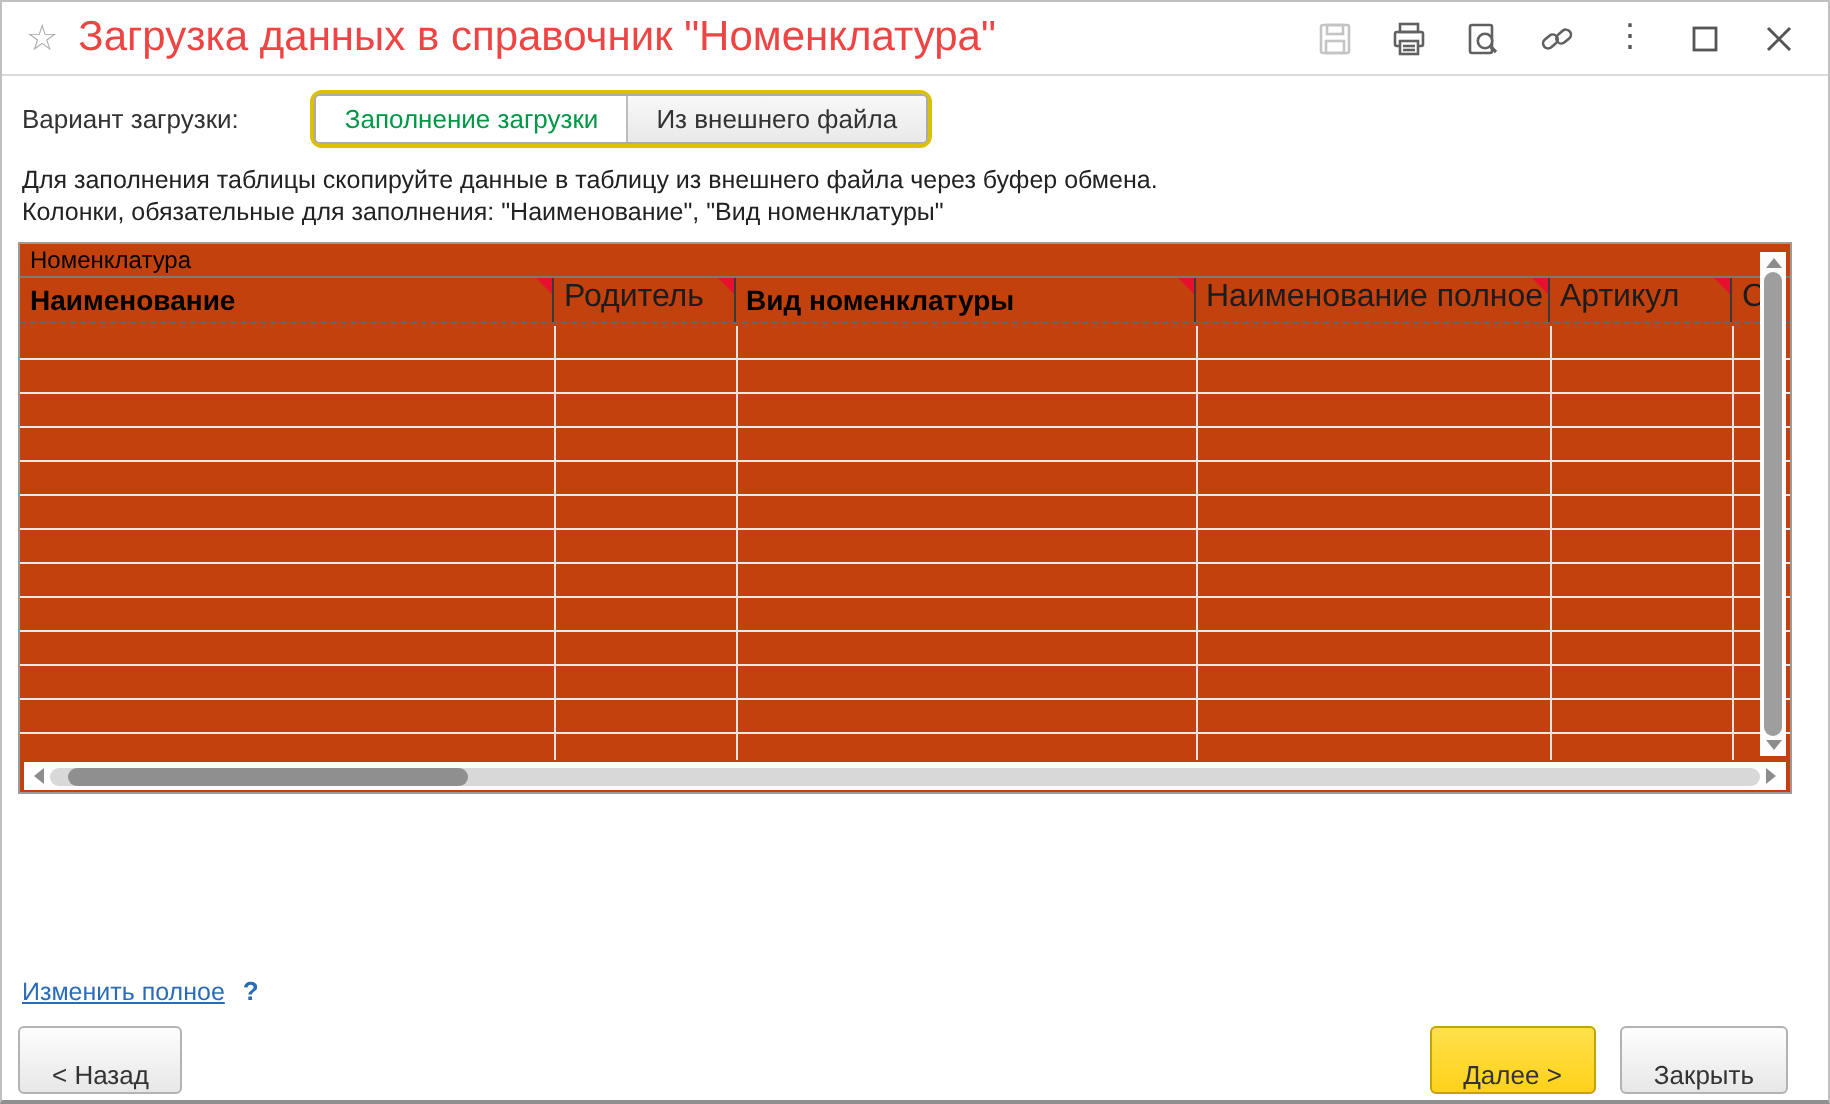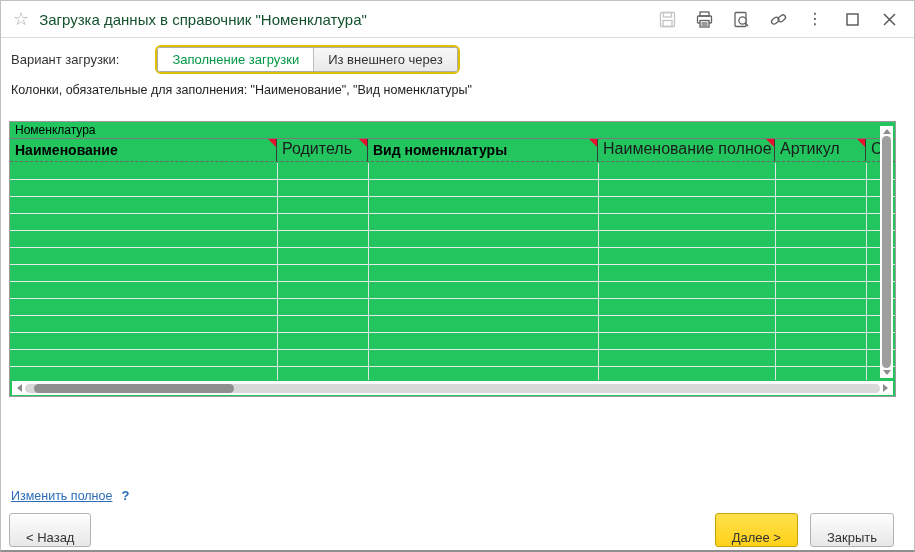--- a/index.html
+++ b/index.html
@@ -2,39 +2,39 @@
 <html><head>
 <meta charset="utf-8">
 <style>
   html,body{margin:0;padding:0;background:#e9e9e9;}
   *{box-sizing:border-box;font-family:"Liberation Sans","DejaVu Sans",sans-serif;}
   .window{position:relative;width:915px;height:552px;background:#fff;border:1px solid #c0c0c0;border-bottom:2px solid #8f8f8f;overflow:hidden;}
 
   
   .titlebar{display:flex;align-items:center;height:37px;padding:0 14px 0 12px;border-bottom:1px solid #dadada;}
   .star{font-size:18px;color:#a8a8a8;margin-right:10px;line-height:1;cursor:pointer;}
-  .title{font-size:15px;color:#14532d;white-space:nowrap;}
+  .title{font-size:21px;color:#ef4444;white-space:nowrap;}
   .tb-icons{margin-left:auto;display:flex;align-items:center;gap:15px;}
   .tb-btn{width:22px;height:22px;display:flex;align-items:center;justify-content:center;cursor:pointer;}
   .dots{font-size:16px;color:#555;line-height:1;}
 
   
   .variant-row{display:flex;align-items:center;padding:7px 10px 5px 10px;gap:28px;}
   .variant-label{font-size:13px;color:#333;margin-right:8px;}
   .seg-wrap{border:2px solid #ddc004;border-radius:6px;}
   .seg{display:flex;border:1px solid #ababab;border-radius:3px;overflow:hidden;background:#fff;}
   .seg-btn{padding:4px 14px;font-size:13px;color:#333;background:linear-gradient(#f8f8f8,#e9e9e9);border-left:1px solid #bdbdbd;cursor:pointer;white-space:nowrap;}
   .seg-btn:first-child{border-left:none;}
   .seg-btn.selected{background:#fff;color:#009846;}
 
   
   .hint{padding:3px 10px 0 10px;font-size:12.5px;color:#222;line-height:16px;}
 
   
-  .grid{position:absolute;left:8px;top:120px;width:887px;height:276px;border:1px solid #9b9b9b;background:#22c55e;}
+  .grid{position:absolute;left:8px;top:120px;width:887px;height:276px;border:1px solid #9b9b9b;background:#c2410c;}
   .group-header{height:17px;line-height:16px;font-size:12px;color:#000;padding-left:5px;border-bottom:1px solid #7a7a7a;overflow:hidden;}
   .cols{display:flex;height:23px;position:relative;border-bottom:1px dashed #666;}
   .hcell{position:relative;border-right:1px solid #3a3a3a;display:flex;align-items:flex-end;padding:0 2px 3px 5px;overflow:hidden;white-space:nowrap;cursor:default;}
   .hcell span{display:block;}
   .hcell{font-size:16px;color:#1c1c1c;}
   .hcell.bold{font-weight:bold;font-size:14px;color:#000;}
   .marker{position:absolute;top:0;right:0;width:0;height:0;border-top:8px solid #e8112d;border-left:8px solid transparent;}
   .gbody{position:absolute;left:0;right:0;top:41px;bottom:16px;overflow:hidden;}
   .row{height:17px;border-bottom:1px solid #e9e9e9;}
   .vline{position:absolute;top:0;bottom:0;width:1px;background:#e3e3e3;}
@@ -115,26 +115,27 @@
           </svg>
       </span>
     </span>
   </div>
 
   <div class="variant-row">
     <span class="variant-label">Вариант загрузки:</span>
     <span class="seg-wrap">
       <span class="seg">
           <span class="seg-btn selected">Заполнение загрузки</span>
-          <span class="seg-btn">Из внешнего через</span>
+          <span class="seg-btn">Из внешнего файла</span>
         </span>
     </span>
   </div>
 
   <div class="hint">
+    <div>Для заполнения таблицы скопируйте данные в таблицу из внешнего файла через буфер обмена.</div>
     <div>Колонки, обязательные для заполнения: "Наименование", "Вид номенклатуры"</div>
   </div>
 
   <div class="grid">
     <div class="group-header">Номенклатура</div>
     <div class="cols">
         <div class="hcell bold" style="flex: 0 0 267px;">
           <span>Наименование</span>
           <i class="marker"></i>
         </div>

